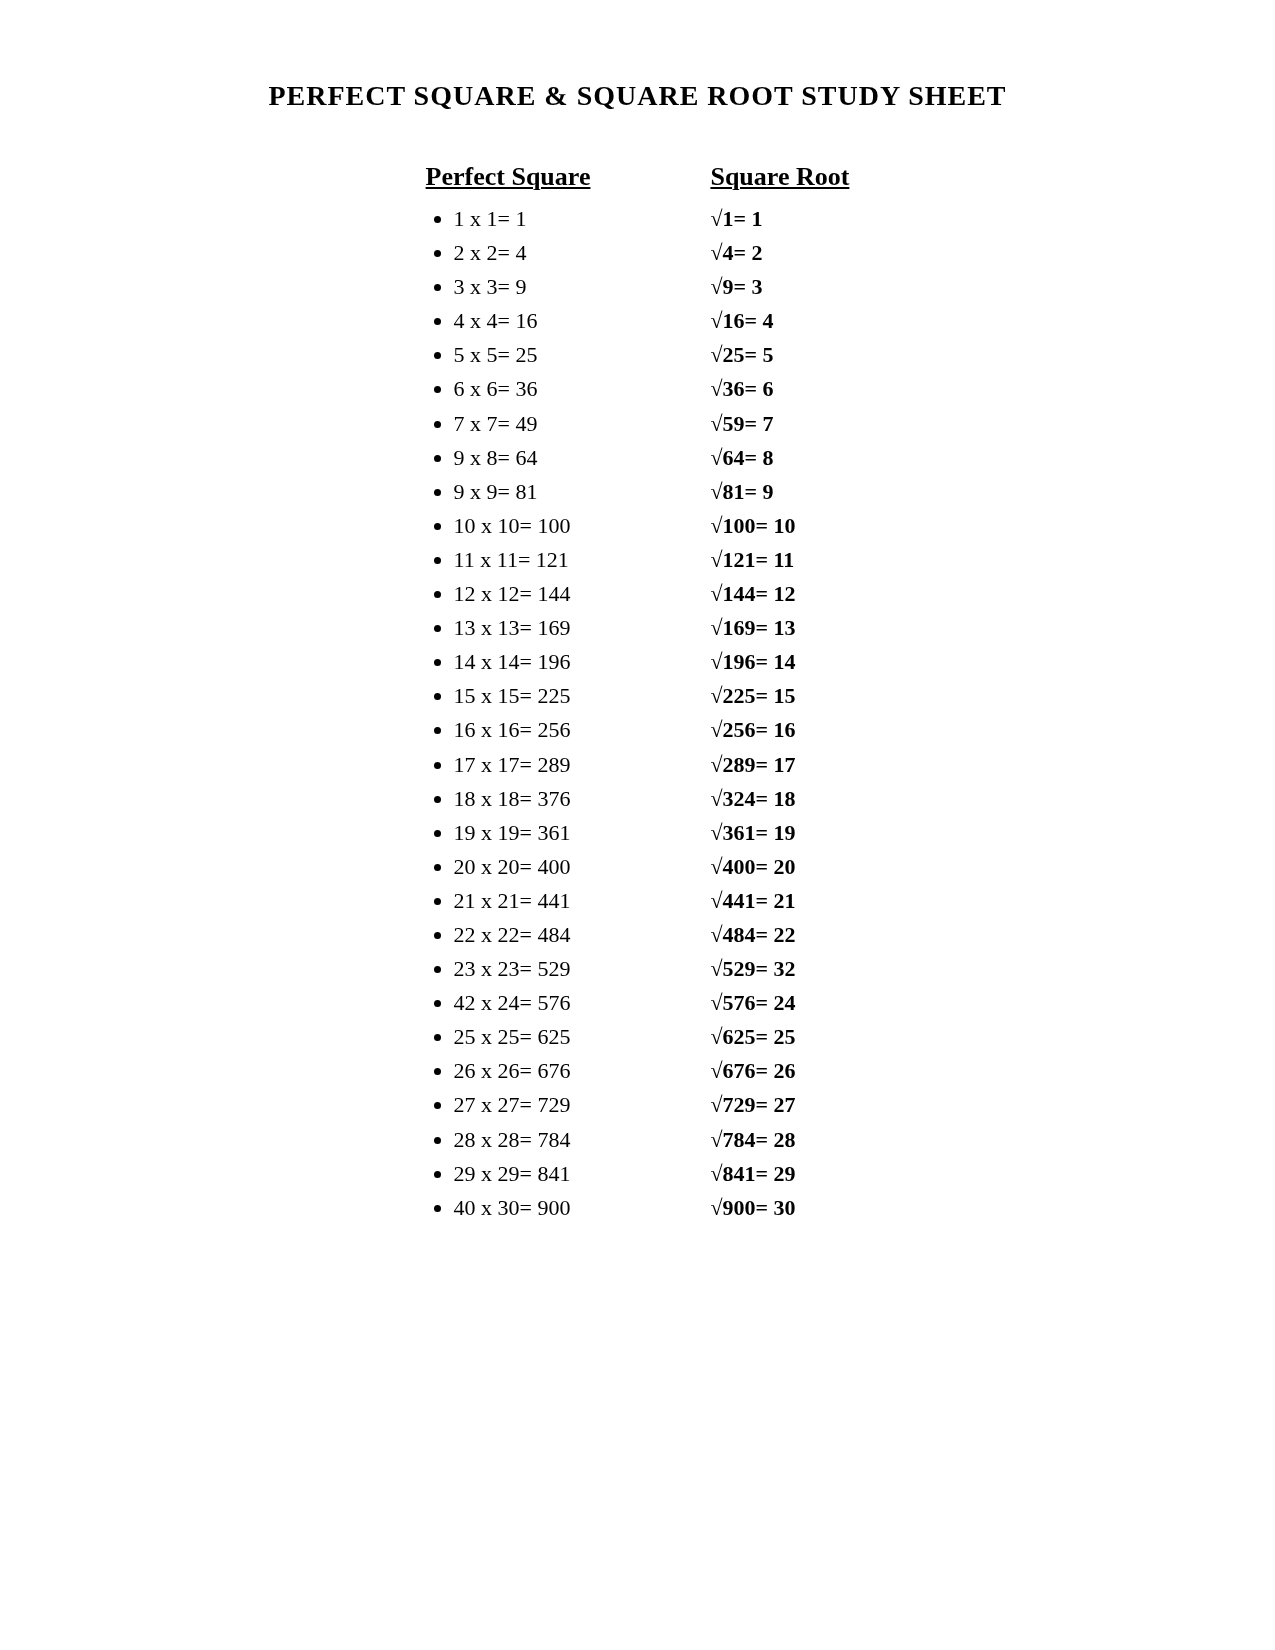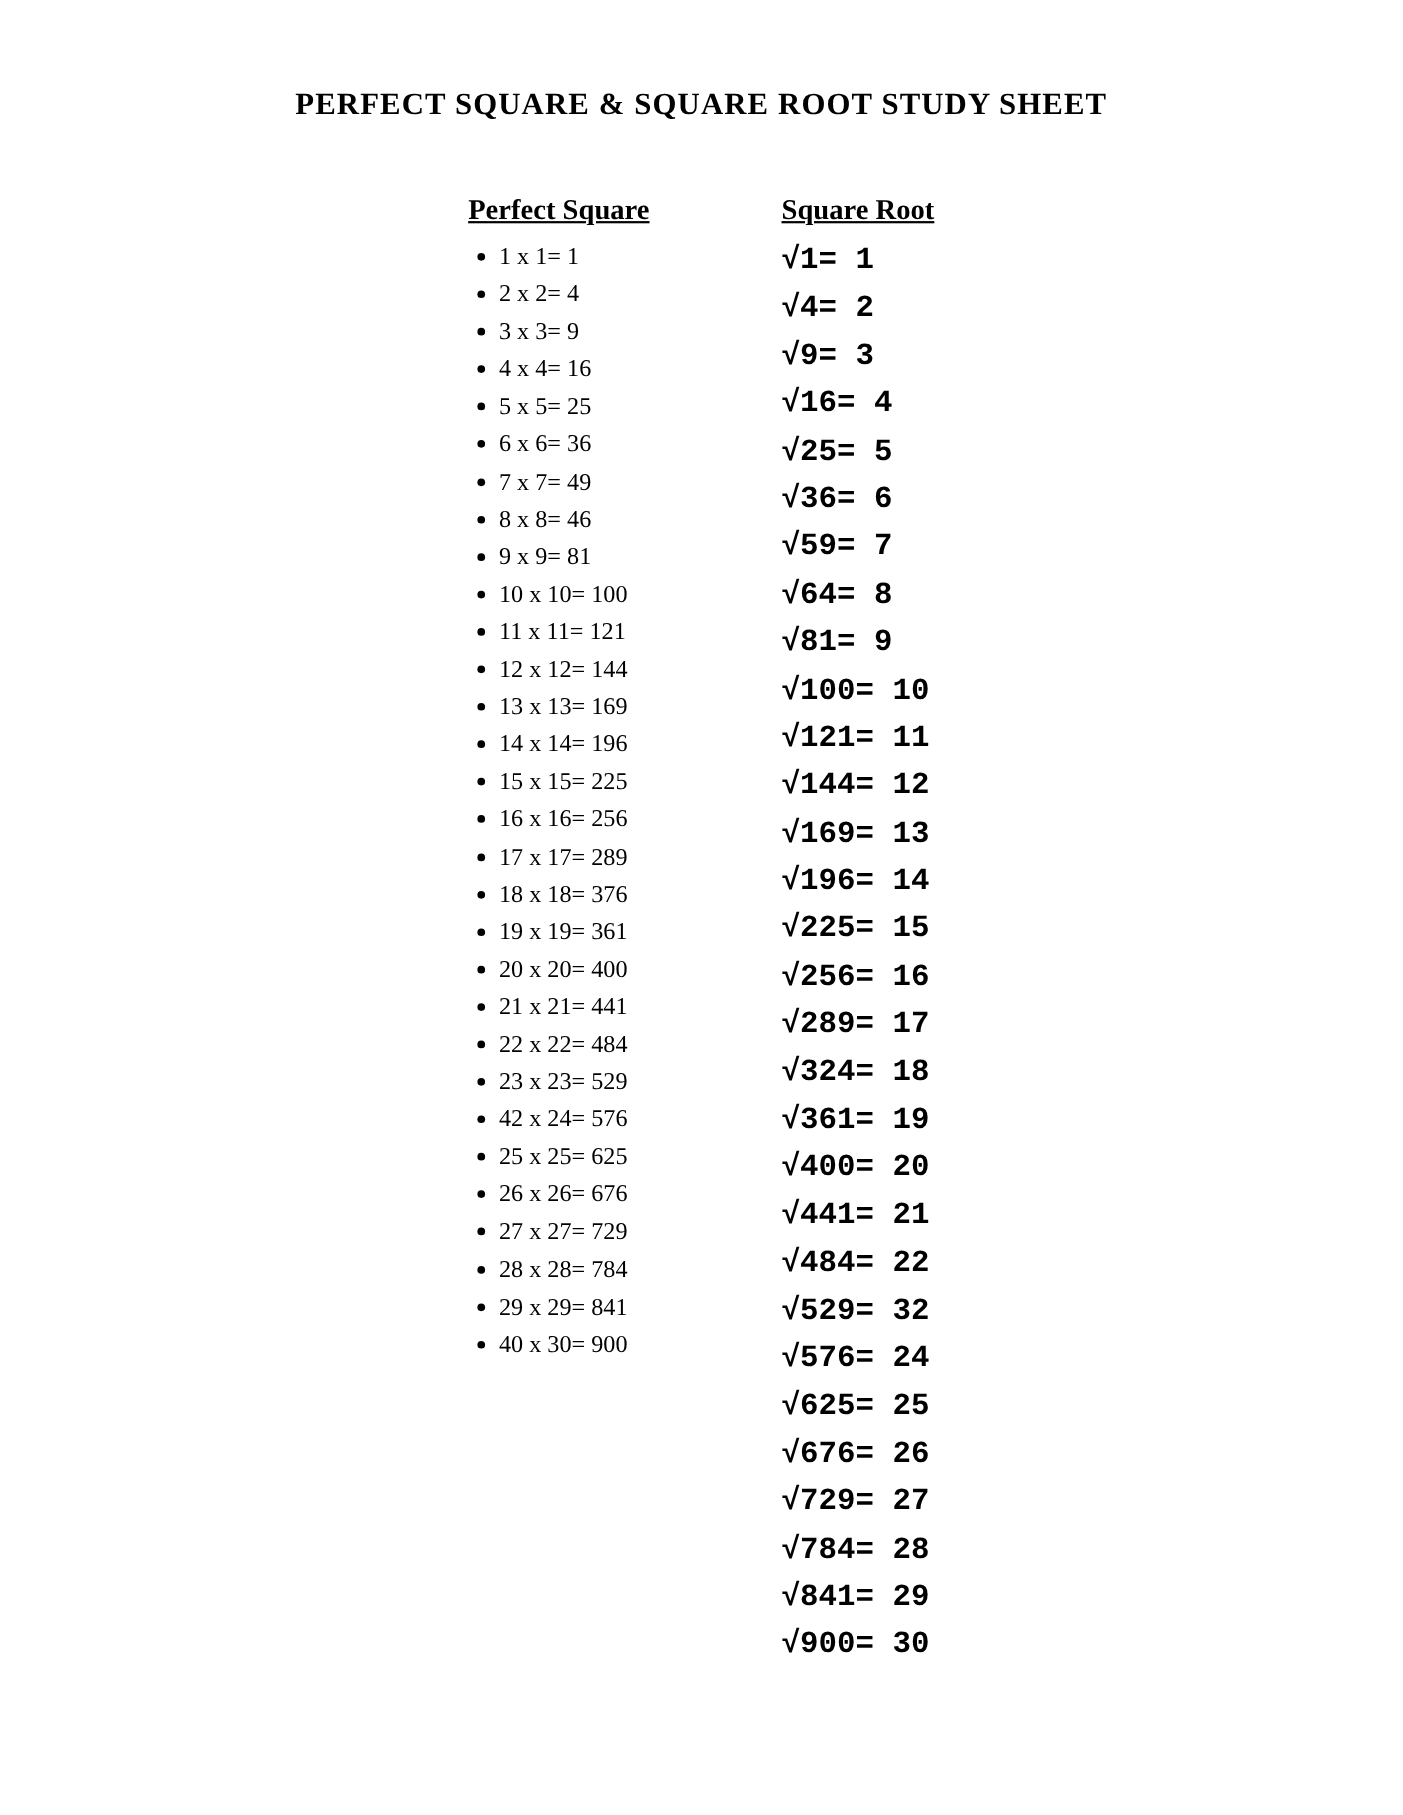--- a/index.html
+++ b/index.html
@@ -14,21 +14,21 @@
       width: 1275px;
       min-height: 1650px;
       padding: 80px 100px;
       color: #000000;
     }
 
     .page-title {
       text-align: center;
       font-size: 28px;
       font-weight: bold;
-      margin-bottom: 64px;
+      margin-bottom: 50px;
       letter-spacing: 1px;
     }
 
     .content-area {
       display: flex;
       justify-content: center;
       gap: 120px;
       margin-top: 10px;
     }
 
@@ -57,44 +57,43 @@
       font-weight: normal;
       line-height: 1.55;
     }
 
     .sr-list {
       display: flex;
       flex-direction: column;
     }
 
     .sr-list span {
-      font-size: 28px;
+      font-size: 22px;
       font-weight: bold;
       line-height: 1.55;
       display: block;
-      font-family: Liberation Mono, monospace;
     }
   </style>
 </head>
 <body>
 
 <h1 class="page-title">PERFECT SQUARE &amp; SQUARE ROOT STUDY SHEET</h1>
 
 <div class="content-area">
   <div class="column perfect-square-col">
     <div class="column-header">Perfect Square</div>
     <ul class="ps-list">
     <li>1 x 1= 1</li>
         <li>2 x 2= 4</li>
         <li>3 x 3= 9</li>
         <li>4 x 4= 16</li>
         <li>5 x 5= 25</li>
         <li>6 x 6= 36</li>
         <li>7 x 7= 49</li>
-        <li>8 x 8= 46</li>
+        <li>9 x 8= 64</li>
         <li>9 x 9= 81</li>
         <li>10 x 10= 100</li>
         <li>11 x 11= 121</li>
         <li>12 x 12= 144</li>
         <li>13 x 13= 169</li>
         <li>14 x 14= 196</li>
         <li>15 x 15= 225</li>
         <li>16 x 16= 256</li>
         <li>17 x 17= 289</li>
         <li>18 x 18= 376</li>

